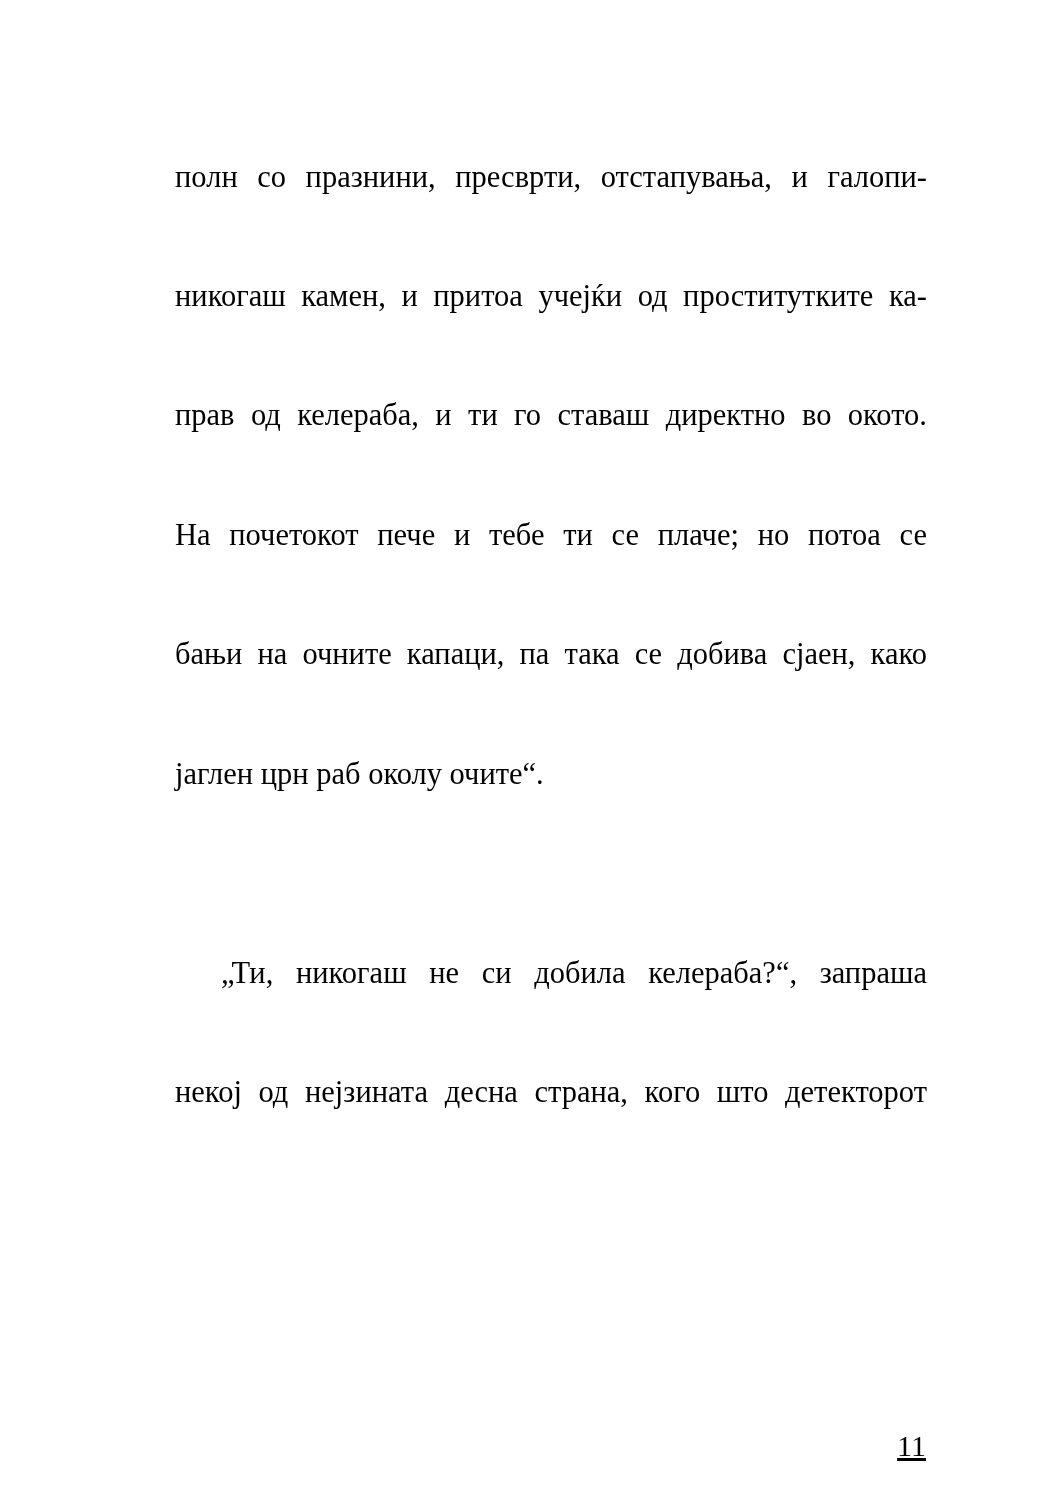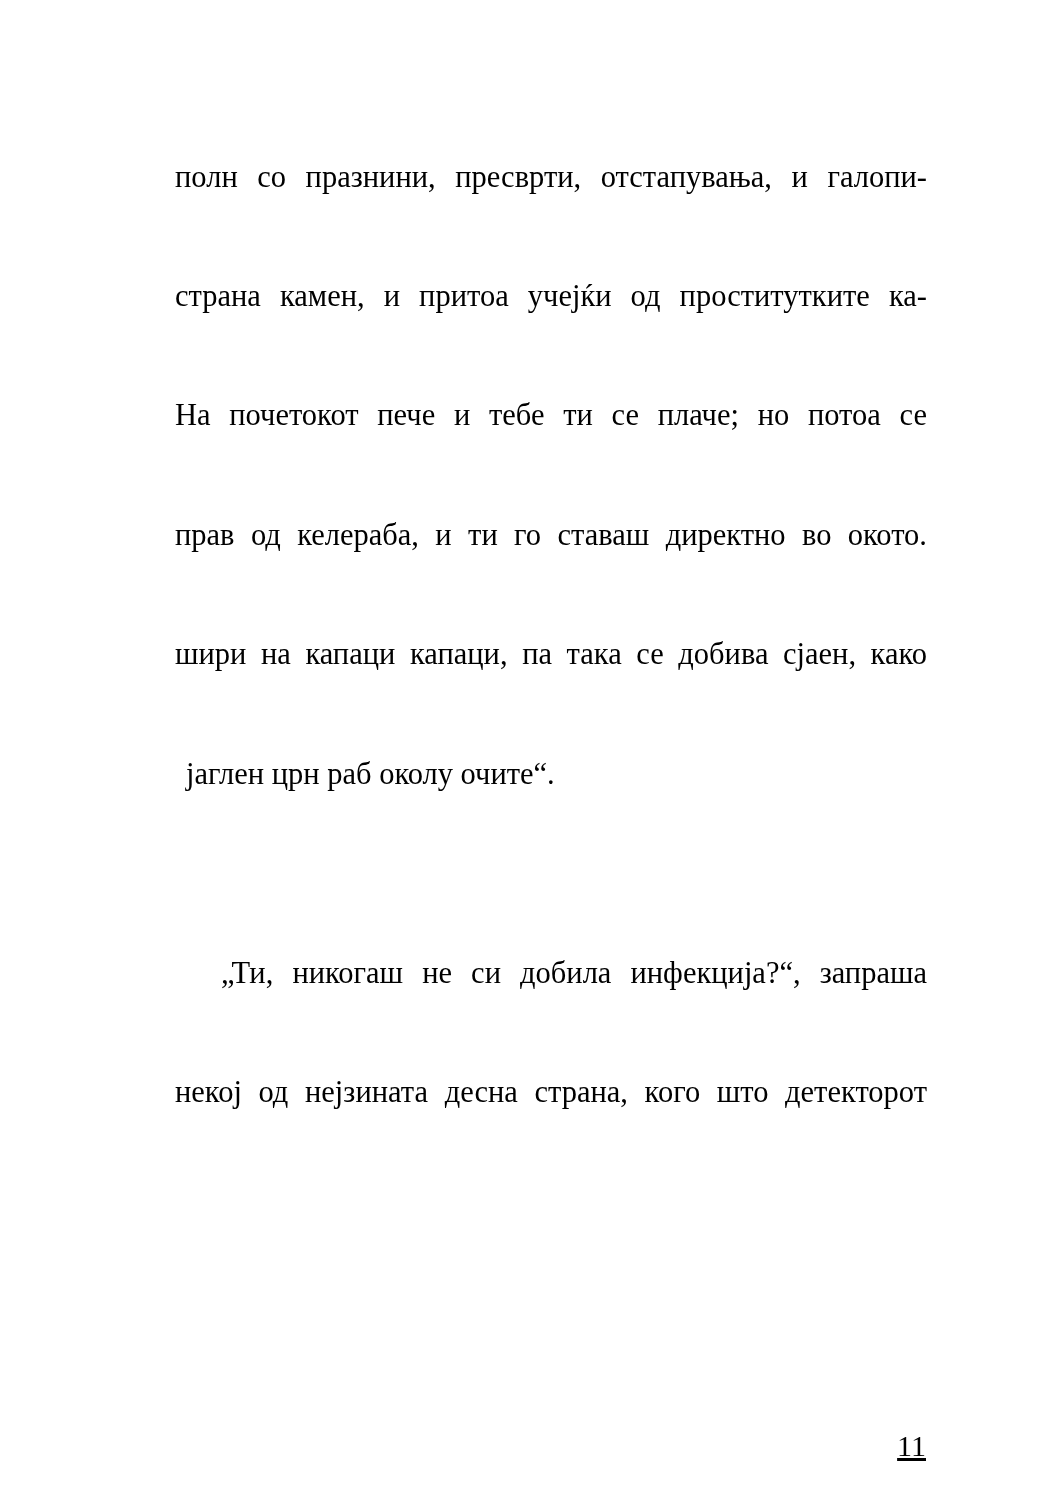--- a/index.html
+++ b/index.html
@@ -47,21 +47,20 @@
 
   
   .line {
     display: block;
     text-align: justify;
     text-align-last: justify;
     white-space: pre;
   }
   .line.last {
     text-align-last: left;
-    margin-left: 11px;
   }
   .line.first-indent {
     text-indent: 46px;
   }
 
   .page-number {
     position: absolute;
     right: 140px;
     top: 1428px;
     font-size: 30px;
@@ -74,29 +73,29 @@
 </style>
 </head>
 <body>
 
 <div class="page">
 
   <div class="text-block">
 
     <p class="para">
       <span class="line">полн со празнини, пресврти, отстапувања, и галопи-</span>
-      <span class="line">страна камен, и притоа учејќи од проститутките ка-</span>
+      <span class="line">никогаш камен, и притоа учејќи од проститутките ка-</span>
+      <span class="line">прав од келераба, и ти го ставаш директно во окото.</span>
       <span class="line">На почетокот пече и тебе ти се плаче; но потоа се</span>
-      <span class="line">прав од келераба, и ти го ставаш директно во окото.</span>
-      <span class="line">шири на капаци капаци, па така се добива сјаен, како</span>
+      <span class="line">бањи на очните капаци, па така се добива сјаен, како</span>
       <span class="line last">јаглен црн раб околу очите“.</span>
     </p>
 
     <p class="para">
-      <span class="line first-indent">„Ти, никогаш не си добила инфекција?“, запраша</span>
+      <span class="line first-indent">„Ти, никогаш не си добила келераба?“, запраша</span>
       <span class="line">некој од нејзината десна страна, кого што детекторот</span>
       
       
       
       
       
       
       
       
       

